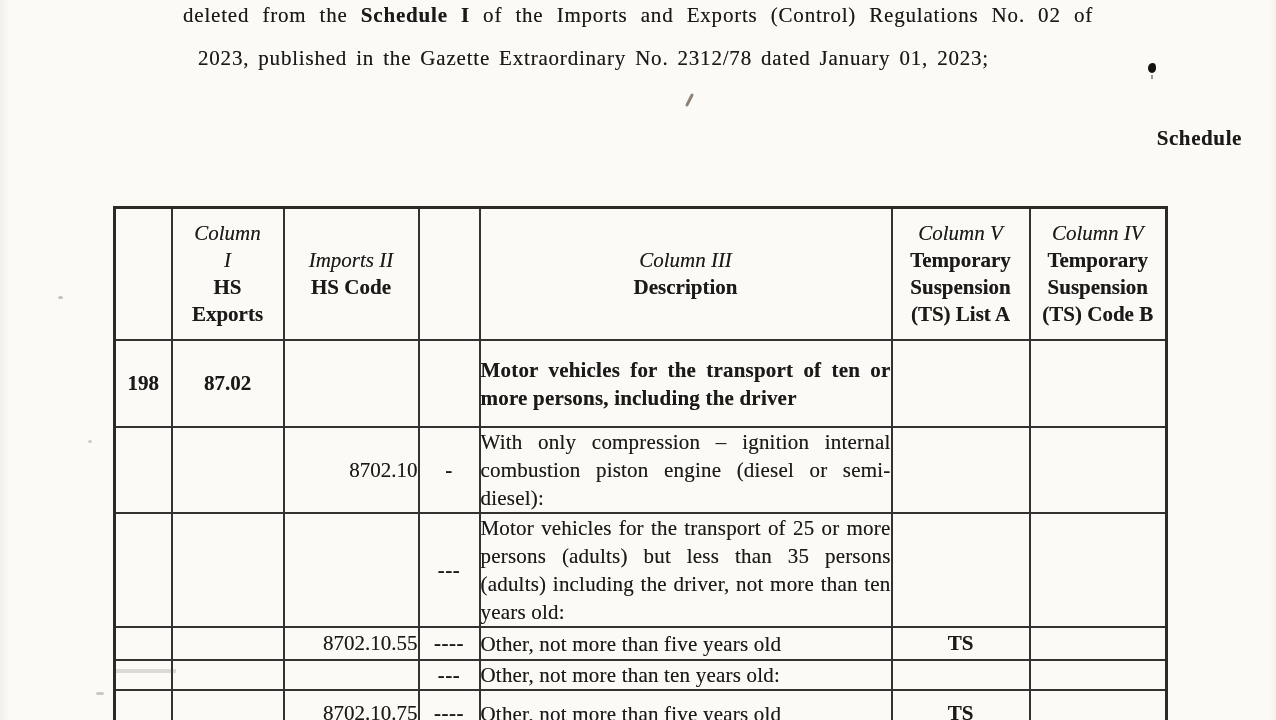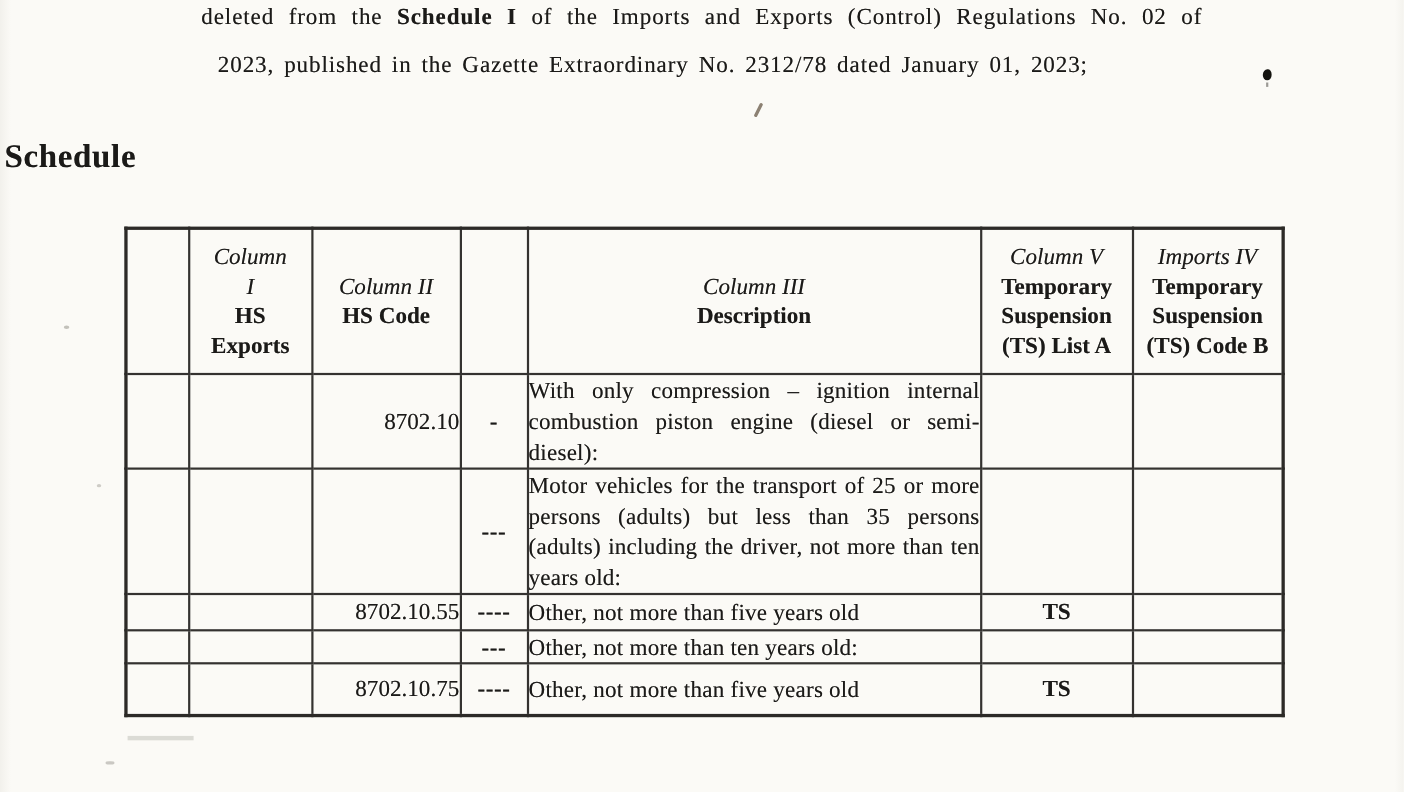--- a/index.html
+++ b/index.html
@@ -26,23 +26,23 @@
     line-height: 43px;
     letter-spacing: 0.8px;
     word-spacing: 3px;
     text-shadow: 0 0 0.4px rgba(20,20,20,0.55);
   }
   .intro-line-1 { text-align: justify; text-align-last: justify; }
   .intro-line-2 { text-align: left; margin-left: 15px; }
   
   .schedule-heading {
     position: absolute;
-    left: 4px; top: 126px; width: 1226px;
-    text-align: left;
-    font-size: 30px;
+    left: 16px; top: 126px; width: 1226px;
+    text-align: right;
+    font-size: 21px;
     font-weight: bold;
     letter-spacing: 0.6px;
     text-shadow: 0 0 0.4px rgba(20,20,20,0.55);
   }
   
   table.schedule {
     position: absolute;
     left: 113px; top: 206px;
     width: 1052px;
     border-collapse: collapse;
@@ -132,42 +132,51 @@
     <tbody>
         <tr class="hrow">
       <th class="hc"></th>
       <th class="hc">
         <div class="hdr-italic">Column</div>
         <div class="hdr-italic">I</div>
         <div class="hdr-bold">HS</div>
         <div class="hdr-bold">Exports</div>
       </th>
       <th class="hc">
-        <div class="hdr-italic">Column II</div>
+        <div class="hdr-italic">Imports II</div>
         <div class="hdr-bold">HS Code</div>
       </th>
       <th class="hc"></th>
       <th class="hc">
         <div class="hdr-italic">Column III</div>
         <div class="hdr-bold">Description</div>
       </th>
       <th class="hc">
         <div class="hdr-italic">Column V</div>
         <div class="hdr-bold">Temporary</div>
         <div class="hdr-bold">Suspension</div>
         <div class="hdr-bold">(TS) List A</div>
       </th>
       <th class="hc">
-        <div class="hdr-italic">Imports IV</div>
+        <div class="hdr-italic">Column IV</div>
         <div class="hdr-bold">Temporary</div>
         <div class="hdr-bold">Suspension</div>
         <div class="hdr-bold">(TS) Code B</div>
       </th>
     </tr>
 
+    <tr class="r0">
+      <td class="c-num">198</td>
+      <td class="c-heading">87.02</td>
+      <td class="c-code"></td>
+      <td class="c-dash"></td>
+      <td class="c-desc desc-bold">Motor vehicles for the transport of ten or more persons, including the driver</td>
+      <td class="c-ts-a"></td>
+      <td class="c-ts-b"></td>
+    </tr>
 
     <tr class="r1">
       <td class="c-num"></td>
       <td class="c-heading"></td>
       <td class="c-code">8702.10</td>
       <td class="c-dash">-</td>
       <td class="c-desc">With only compression – ignition internal combustion piston engine (diesel or semi- diesel):</td>
       <td class="c-ts-a"></td>
       <td class="c-ts-b"></td>
     </tr>

